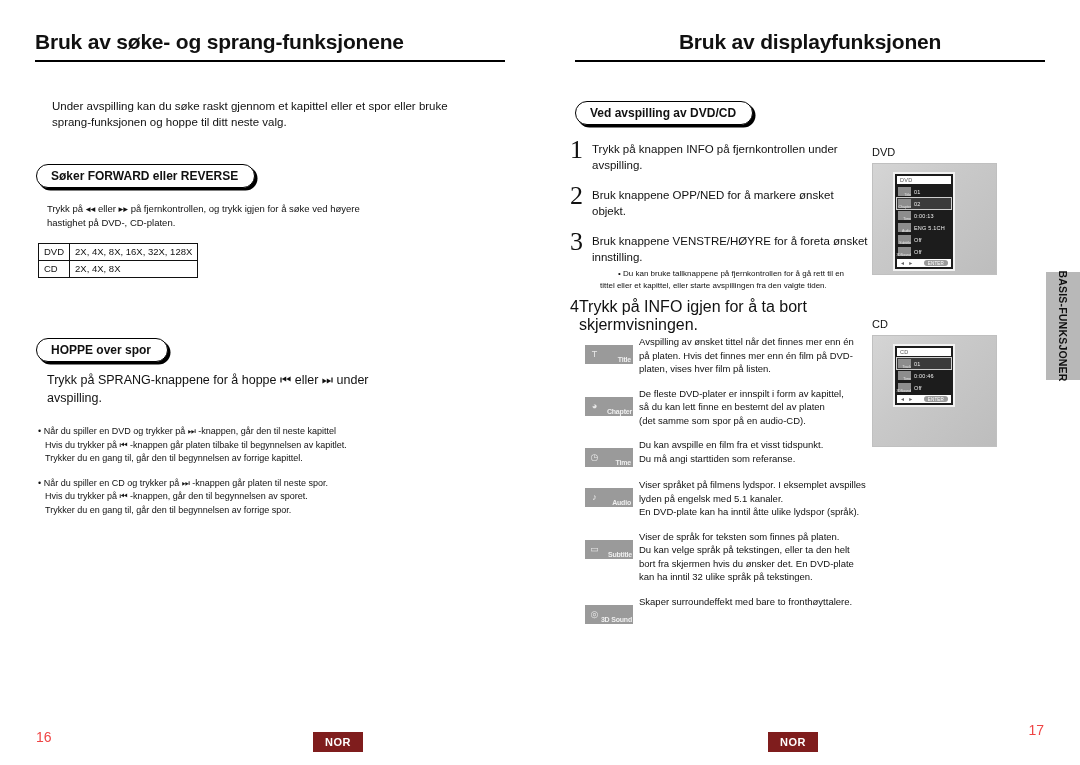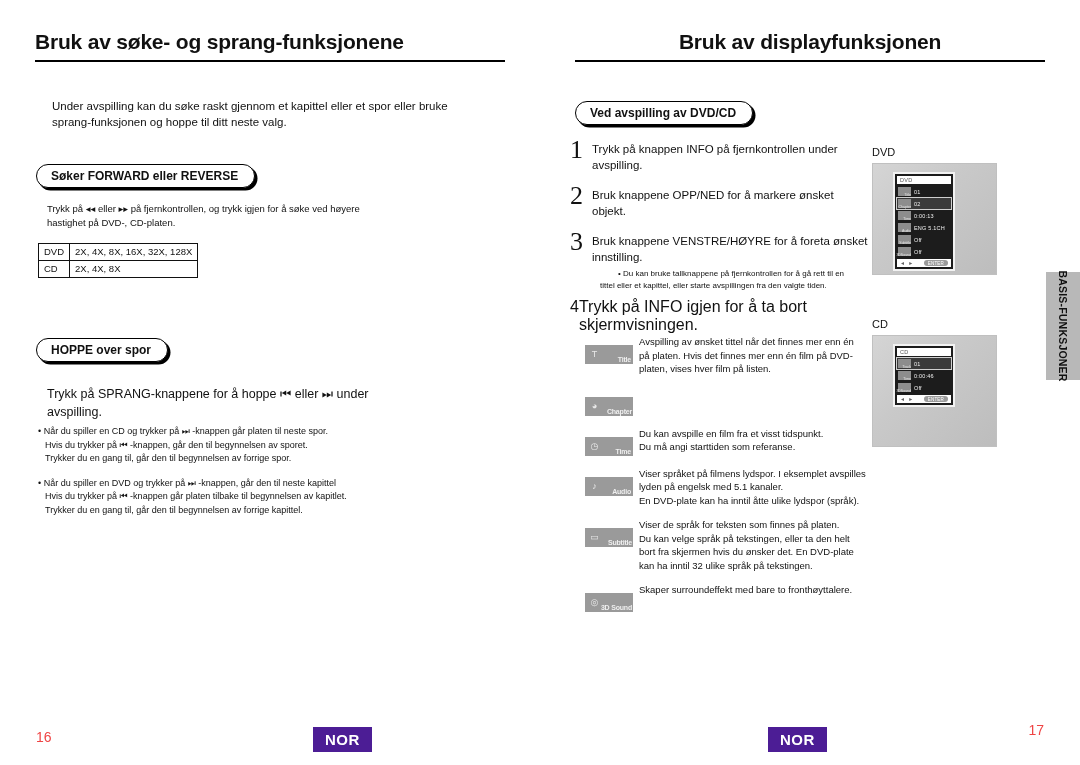--- a/index.html
+++ b/index.html
@@ -61,21 +61,21 @@
   }
   .spd-table td {
     border:1px solid #111;
     padding:2px 5px;
     line-height:12px;
   }
   .spd-table td.k { width:26px; }
 
   .blk-hoppe { position:absolute; left:36px; top:338px; }
   .p-hoppe {
-    position:absolute; left:47px; top:385px; width:360px;
+    position:absolute; left:47px; top:371px; width:360px;
     font-size:12.5px; line-height:18px;
   }
   .bullets-hoppe {
     position:absolute; left:38px; top:425px; width:400px;
     font-size:9px; line-height:13.5px;
   }
   .bullets-hoppe .bl { margin-bottom:11px; }
   .bullets-hoppe .bl .ln1 { text-indent:-7px; padding-left:7px; }
   .bullets-hoppe .bl .ln { padding-left:7px; }
 
@@ -183,22 +183,22 @@
     font-size:10.5px; font-weight:bold; color:#111;
     letter-spacing:0.2px;
   }
 
   
   .pg-num { position:absolute; font-size:14px; color:#ef4444; }
   .pg-left  { left:36px;  bottom:20px; }
   .pg-right { right:36px; bottom:27px; }
   .nor {
     position:absolute; bottom:13px;
-    background:#4c1d95; color:#fff;
-    font-size:15px; font-weight:bold;
+    background:#7f1d1d; color:#fff;
+    font-size:11px; font-weight:bold;
     padding:4px 12px; letter-spacing:0.5px;
   }
   .nor-left  { left:313px; }
   .nor-right { left:228px; }
 </style>
 </head>
 <body>
 
 <div class="page page-left">
 
@@ -228,28 +228,28 @@
     </table>
 
   <div class="blk-hoppe">
     <span class="pill">HOPPE over spor</span>
   </div>
 
   <div class="p-hoppe">Trykk på SPRANG-knappene for å hoppe ⏮  eller  ⏭  under avspilling.</div>
 
   <div class="bullets-hoppe">
     <div class="bl">
+      <div class="ln1">• Når du spiller en DVD og trykker på ⏭ -knappen, går den til neste kapittel</div>
+      <div class="ln">Hvis du trykker på ⏮ -knappen går platen tilbake til begynnelsen av kapitlet.</div>
+      <div class="ln">Trykker du en gang til, går den til begynnelsen av forrige kapittel.</div>
+    </div>
+    <div class="bl">
       <div class="ln1">• Når du spiller en CD og trykker på ⏭ -knappen går platen til neste spor.</div>
       <div class="ln">Hvis du trykker på ⏮ -knappen, går den til begynnelsen av sporet.</div>
       <div class="ln">Trykker du en gang til, går den til begynnelsen av forrige spor.</div>
-    </div>
-    <div class="bl">
-      <div class="ln1">• Når du spiller en DVD og trykker på ⏭ -knappen, går den til neste kapittel</div>
-      <div class="ln">Hvis du trykker på ⏮ -knappen går platen tilbake til begynnelsen av kapitlet.</div>
-      <div class="ln">Trykker du en gang til, går den til begynnelsen av forrige kapittel.</div>
     </div>
   </div>
 
   <div class="pg-num pg-left">16</div>
   <div class="nor nor-left">NOR</div>
 </div>
 
 <div class="page page-right">
 
   <div class="right-head">
@@ -298,20 +298,25 @@
         <div>på platen. Hvis det finnes mer enn én film på DVD-</div>
         <div>platen, vises hver film på listen.</div>
       </div>
     </div>
 
     <div class="irow">
       <div class="ibadge wide">
         <span class="gl">◕</span>
         <span class="lbl">Chapter</span>
       </div>
+      <div class="idesc">
+        <div>De fleste DVD-plater er innspilt i form av kapittel,</div>
+        <div>så du kan lett finne en bestemt del av platen</div>
+        <div>(det samme som spor på en audio-CD).</div>
+      </div>
     </div>
 
     <div class="irow">
       <div class="ibadge">
         <span class="gl">◷</span>
         <span class="lbl">Time</span>
       </div>
       <div class="idesc">
         <div>Du kan avspille en film fra et visst tidspunkt.</div>
         <div>Du må angi starttiden som referanse.</div>

